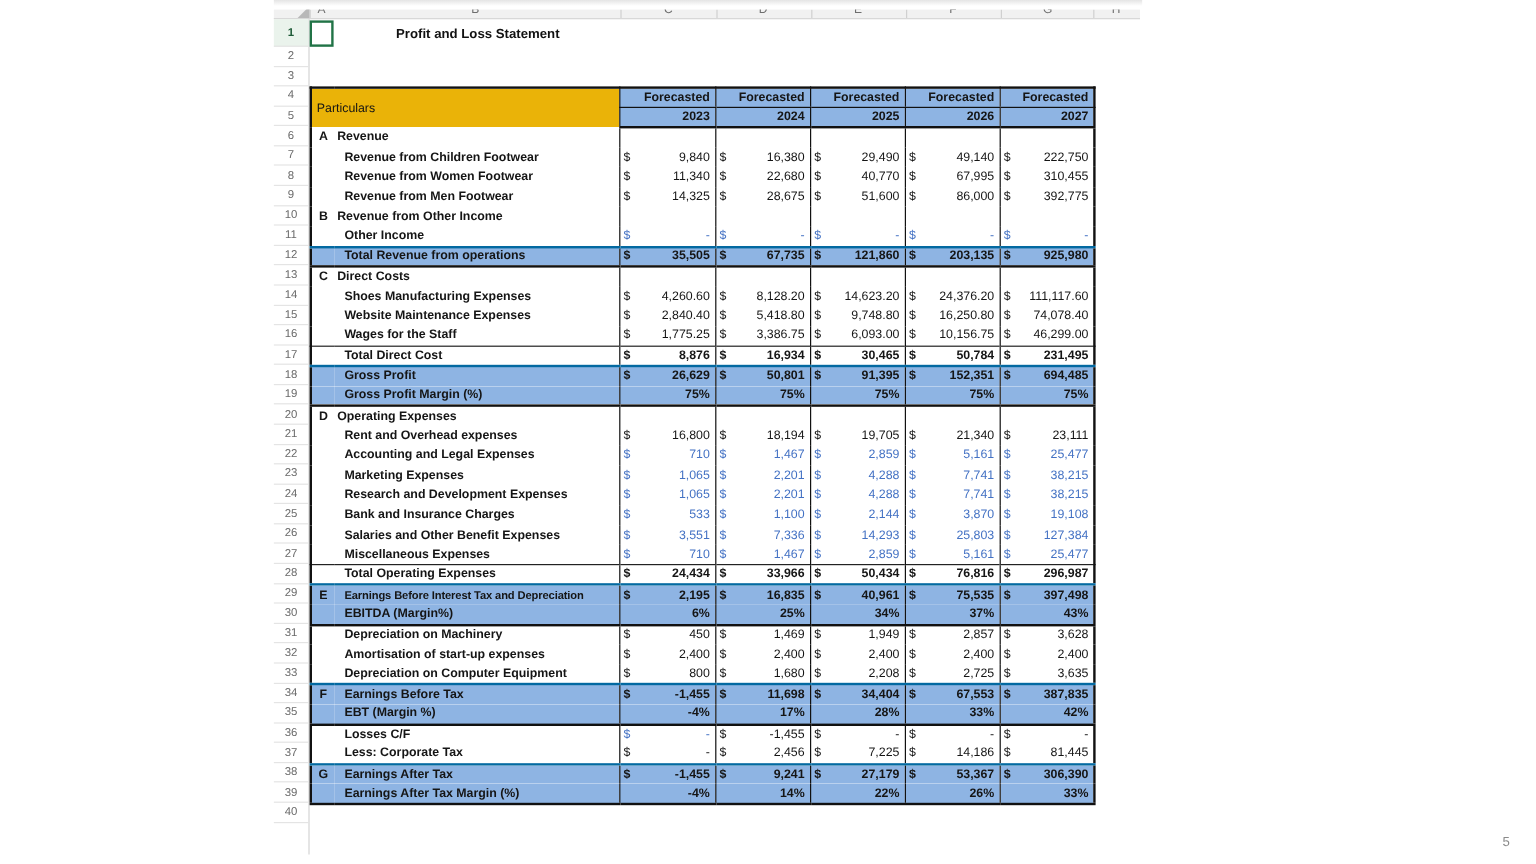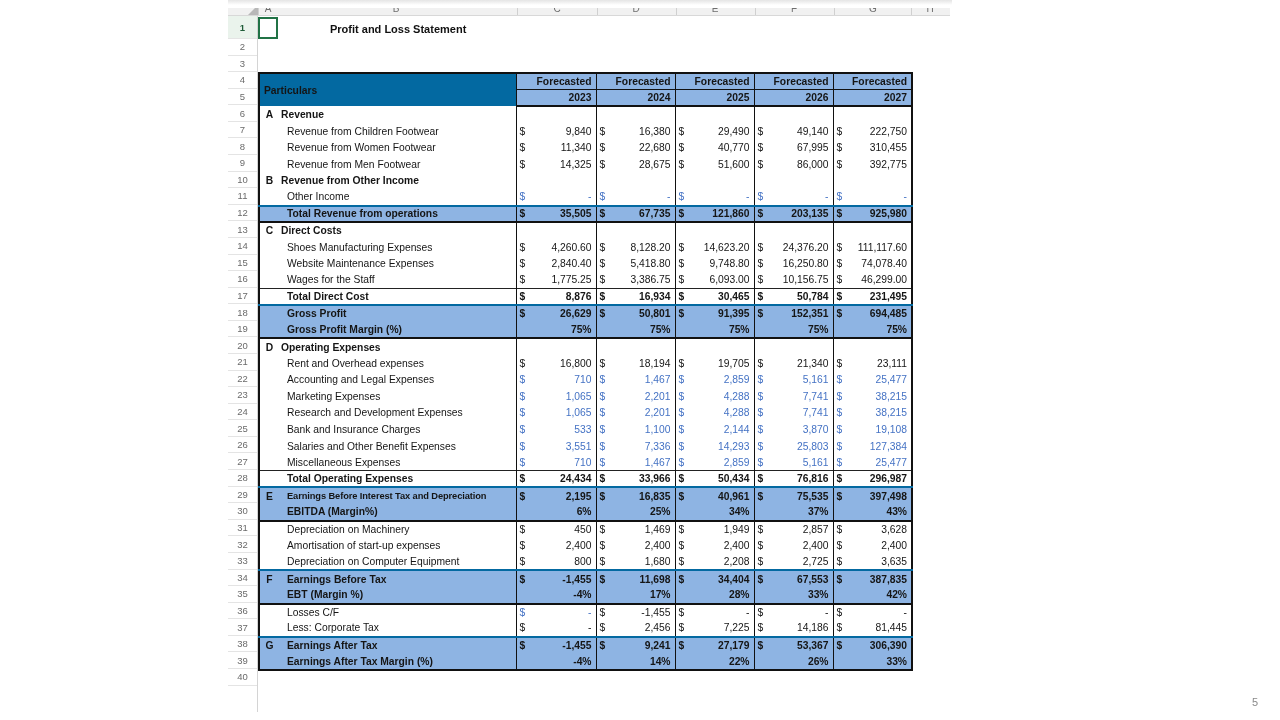--- a/index.html
+++ b/index.html
@@ -34,36 +34,36 @@
   .sheet-title { position:absolute; left:102px; top:23px; font-size:11px;
                  font-weight:bold; color:#111; white-space:nowrap; }
 
   
   table.tbl { position:absolute; left:30px; top:72px; width:653px;
               border-collapse:collapse; table-layout:fixed;
               border:2px solid #111; font-size:10.3px; color:#151515; }
   .tbl td { height:16.58px; padding:0; vertical-align:middle; overflow:hidden;
             white-space:nowrap; }
   .tbl .ca { text-align:center; font-weight:bold; }
-  .tbl .cl { padding-left:8px; }
+  .tbl .cl { padding-left:8px;font-weight:bold; }
   .tbl .cl.sec { padding-left:2px; font-weight:bold; }
   .tbl .cm { border-left:1.5px solid #111; }
   .mw { display:flex; justify-content:space-between; padding:0 4px 0 3px; }
   .pctv { display:block; text-align:right; padding-right:4px; }
   .blue { color:#4472C4; }
   tr.bold td, tr.bold .cl { font-weight:bold; }
   tr.hlrow td { background:#8EB4E3; }
   tr.bt td { border-top:2px solid #0369a1; }
   tr.bb td { border-bottom:2px solid #111; }
   tr.topthin td { border-top:1px solid #222; }
   .tight { font-size:9.3px; letter-spacing:-0.1px; }
 
   
   .tbl td.hdr { background:#8EB4E3; font-weight:bold; }
-  .tbl td.hdr-part { background:#0369a1; font-weight:bold; padding-left:4px; vertical-align:middle; }
+  .tbl td.hdr-part { background:#eab308; font-weight:normal; padding-left:4px; vertical-align:middle; }
   .tbl td.hdr-r { text-align:right; padding-right:4px; }
   .tbl tr.hrow1 td.cm { border-bottom:1px solid #111; }
   .tbl tr.hrow2 td { border-bottom:2px solid #111; }
 
   .page-number { position:absolute; left:1252px; top:696px; font-size:11px; color:#8a8a8a; }
 </style>
 </head>
 <body>
 
 <div class="slide">

